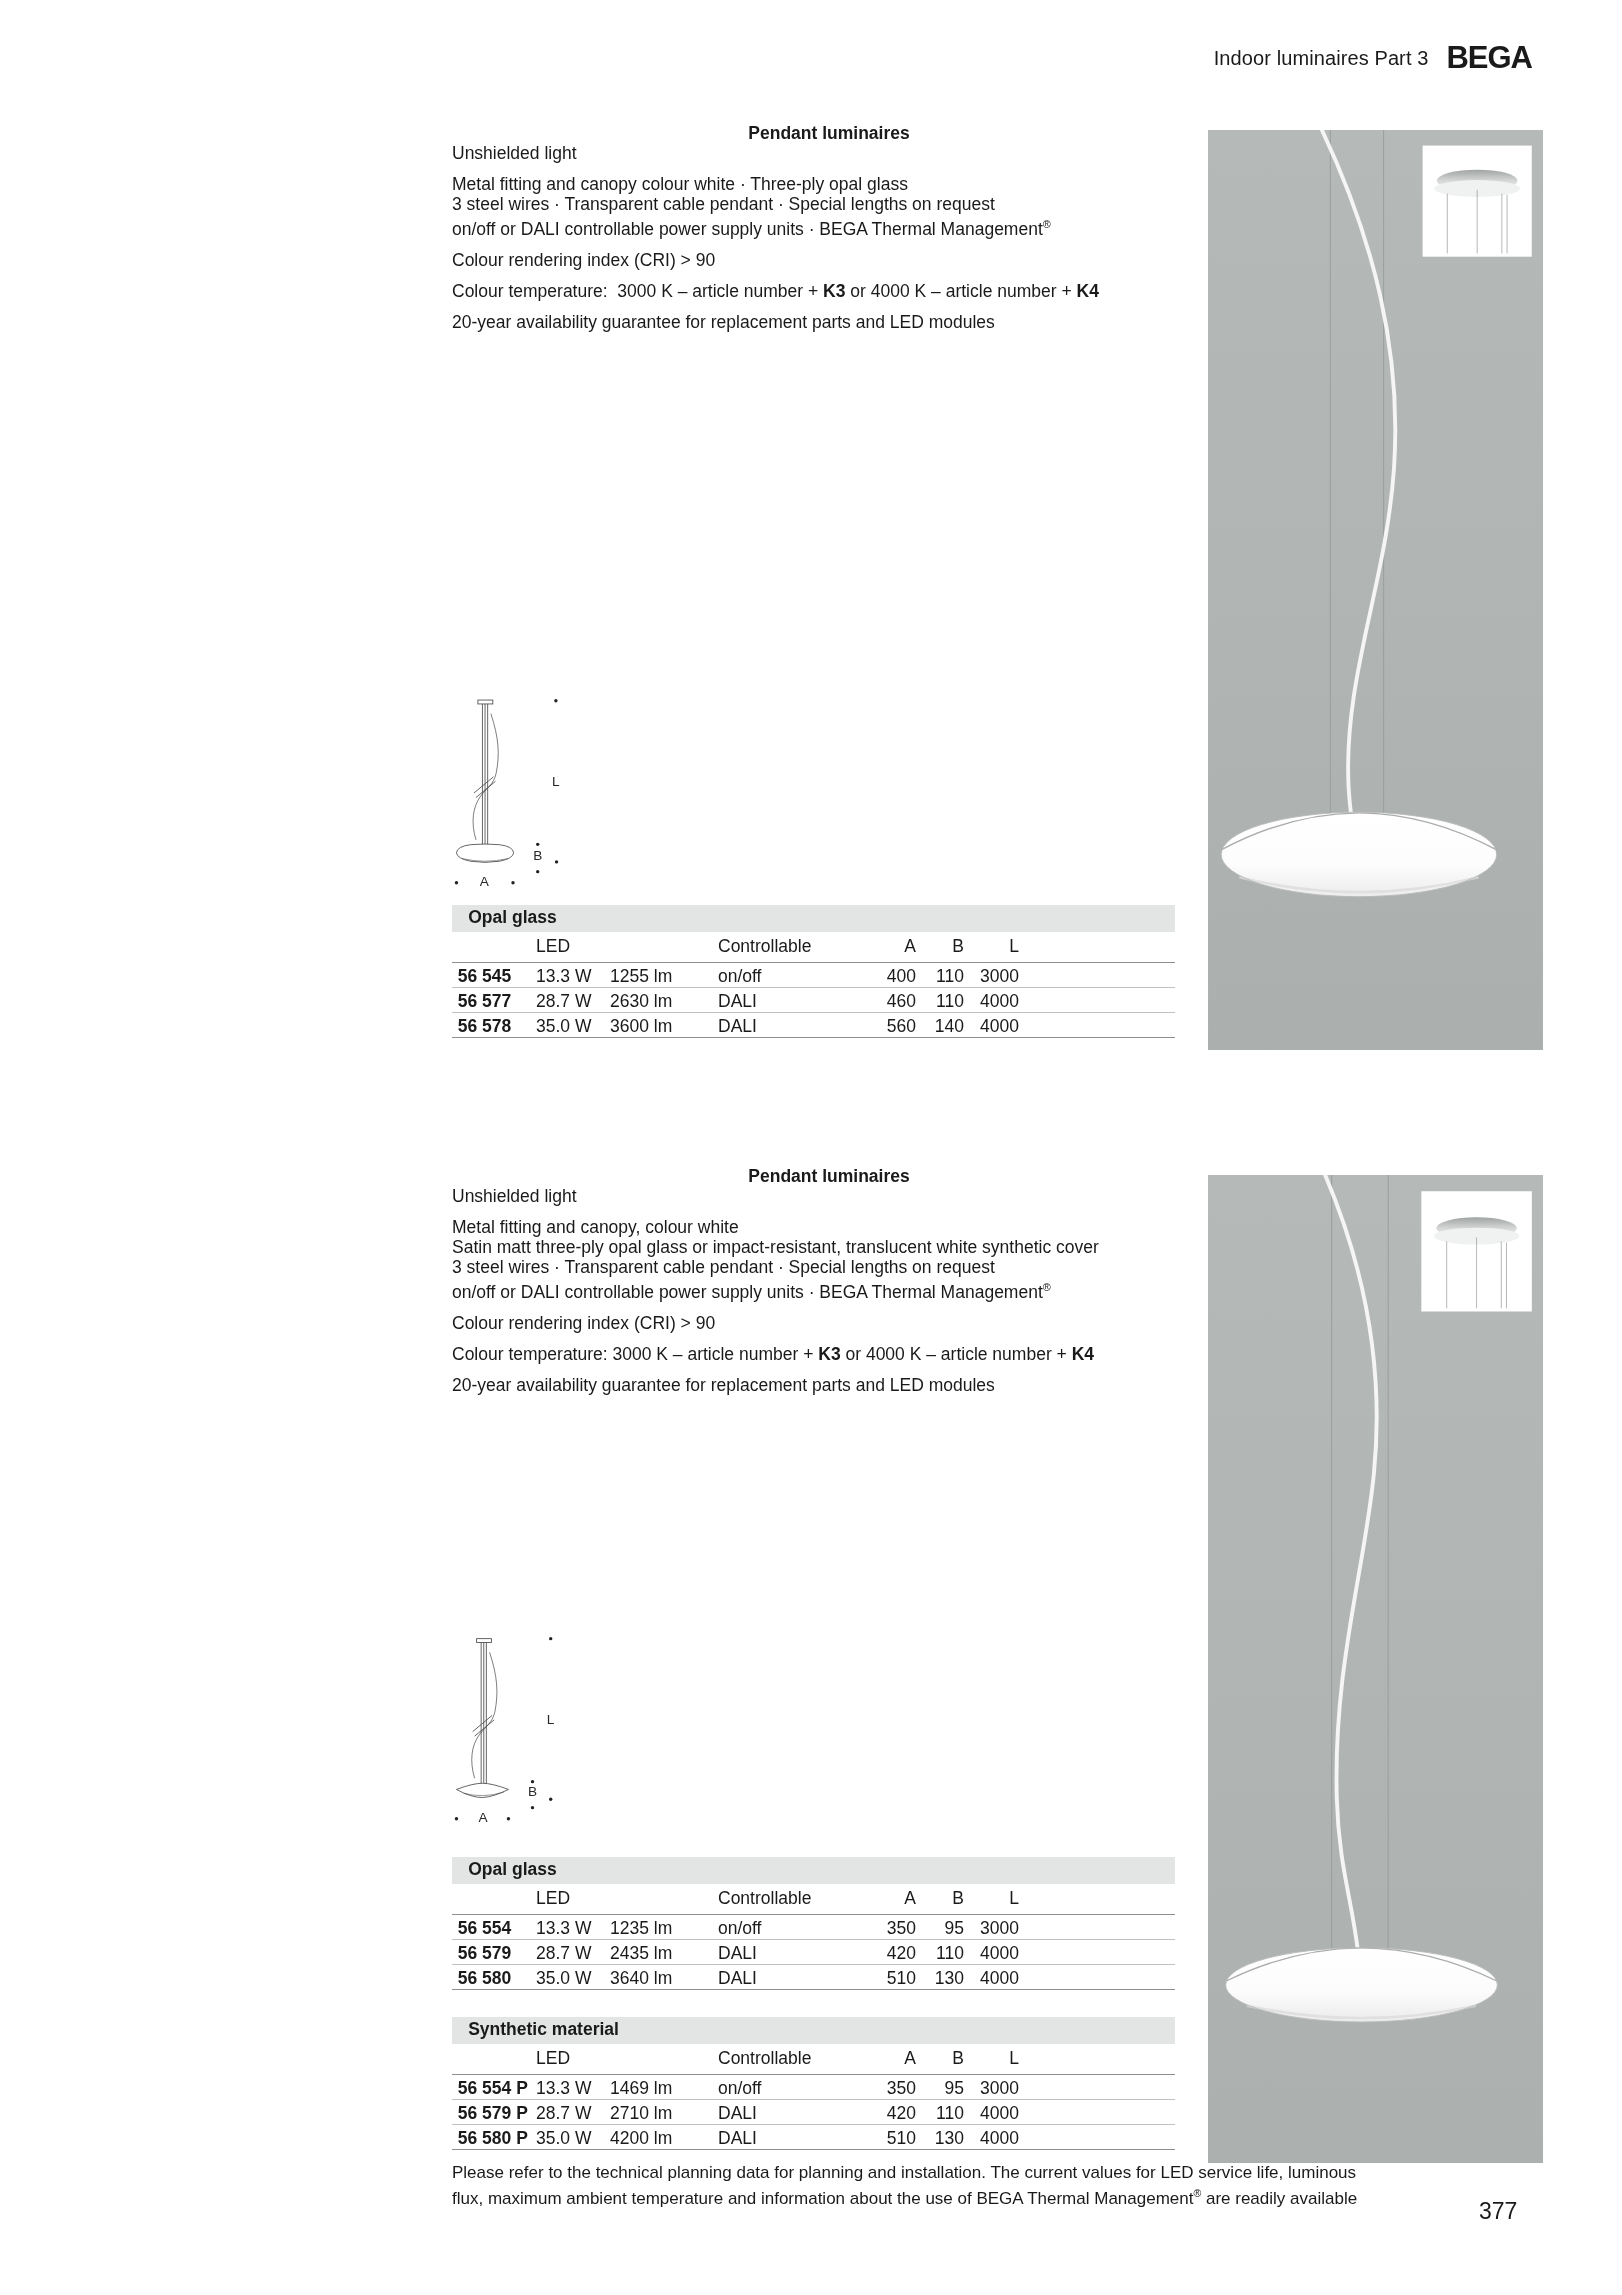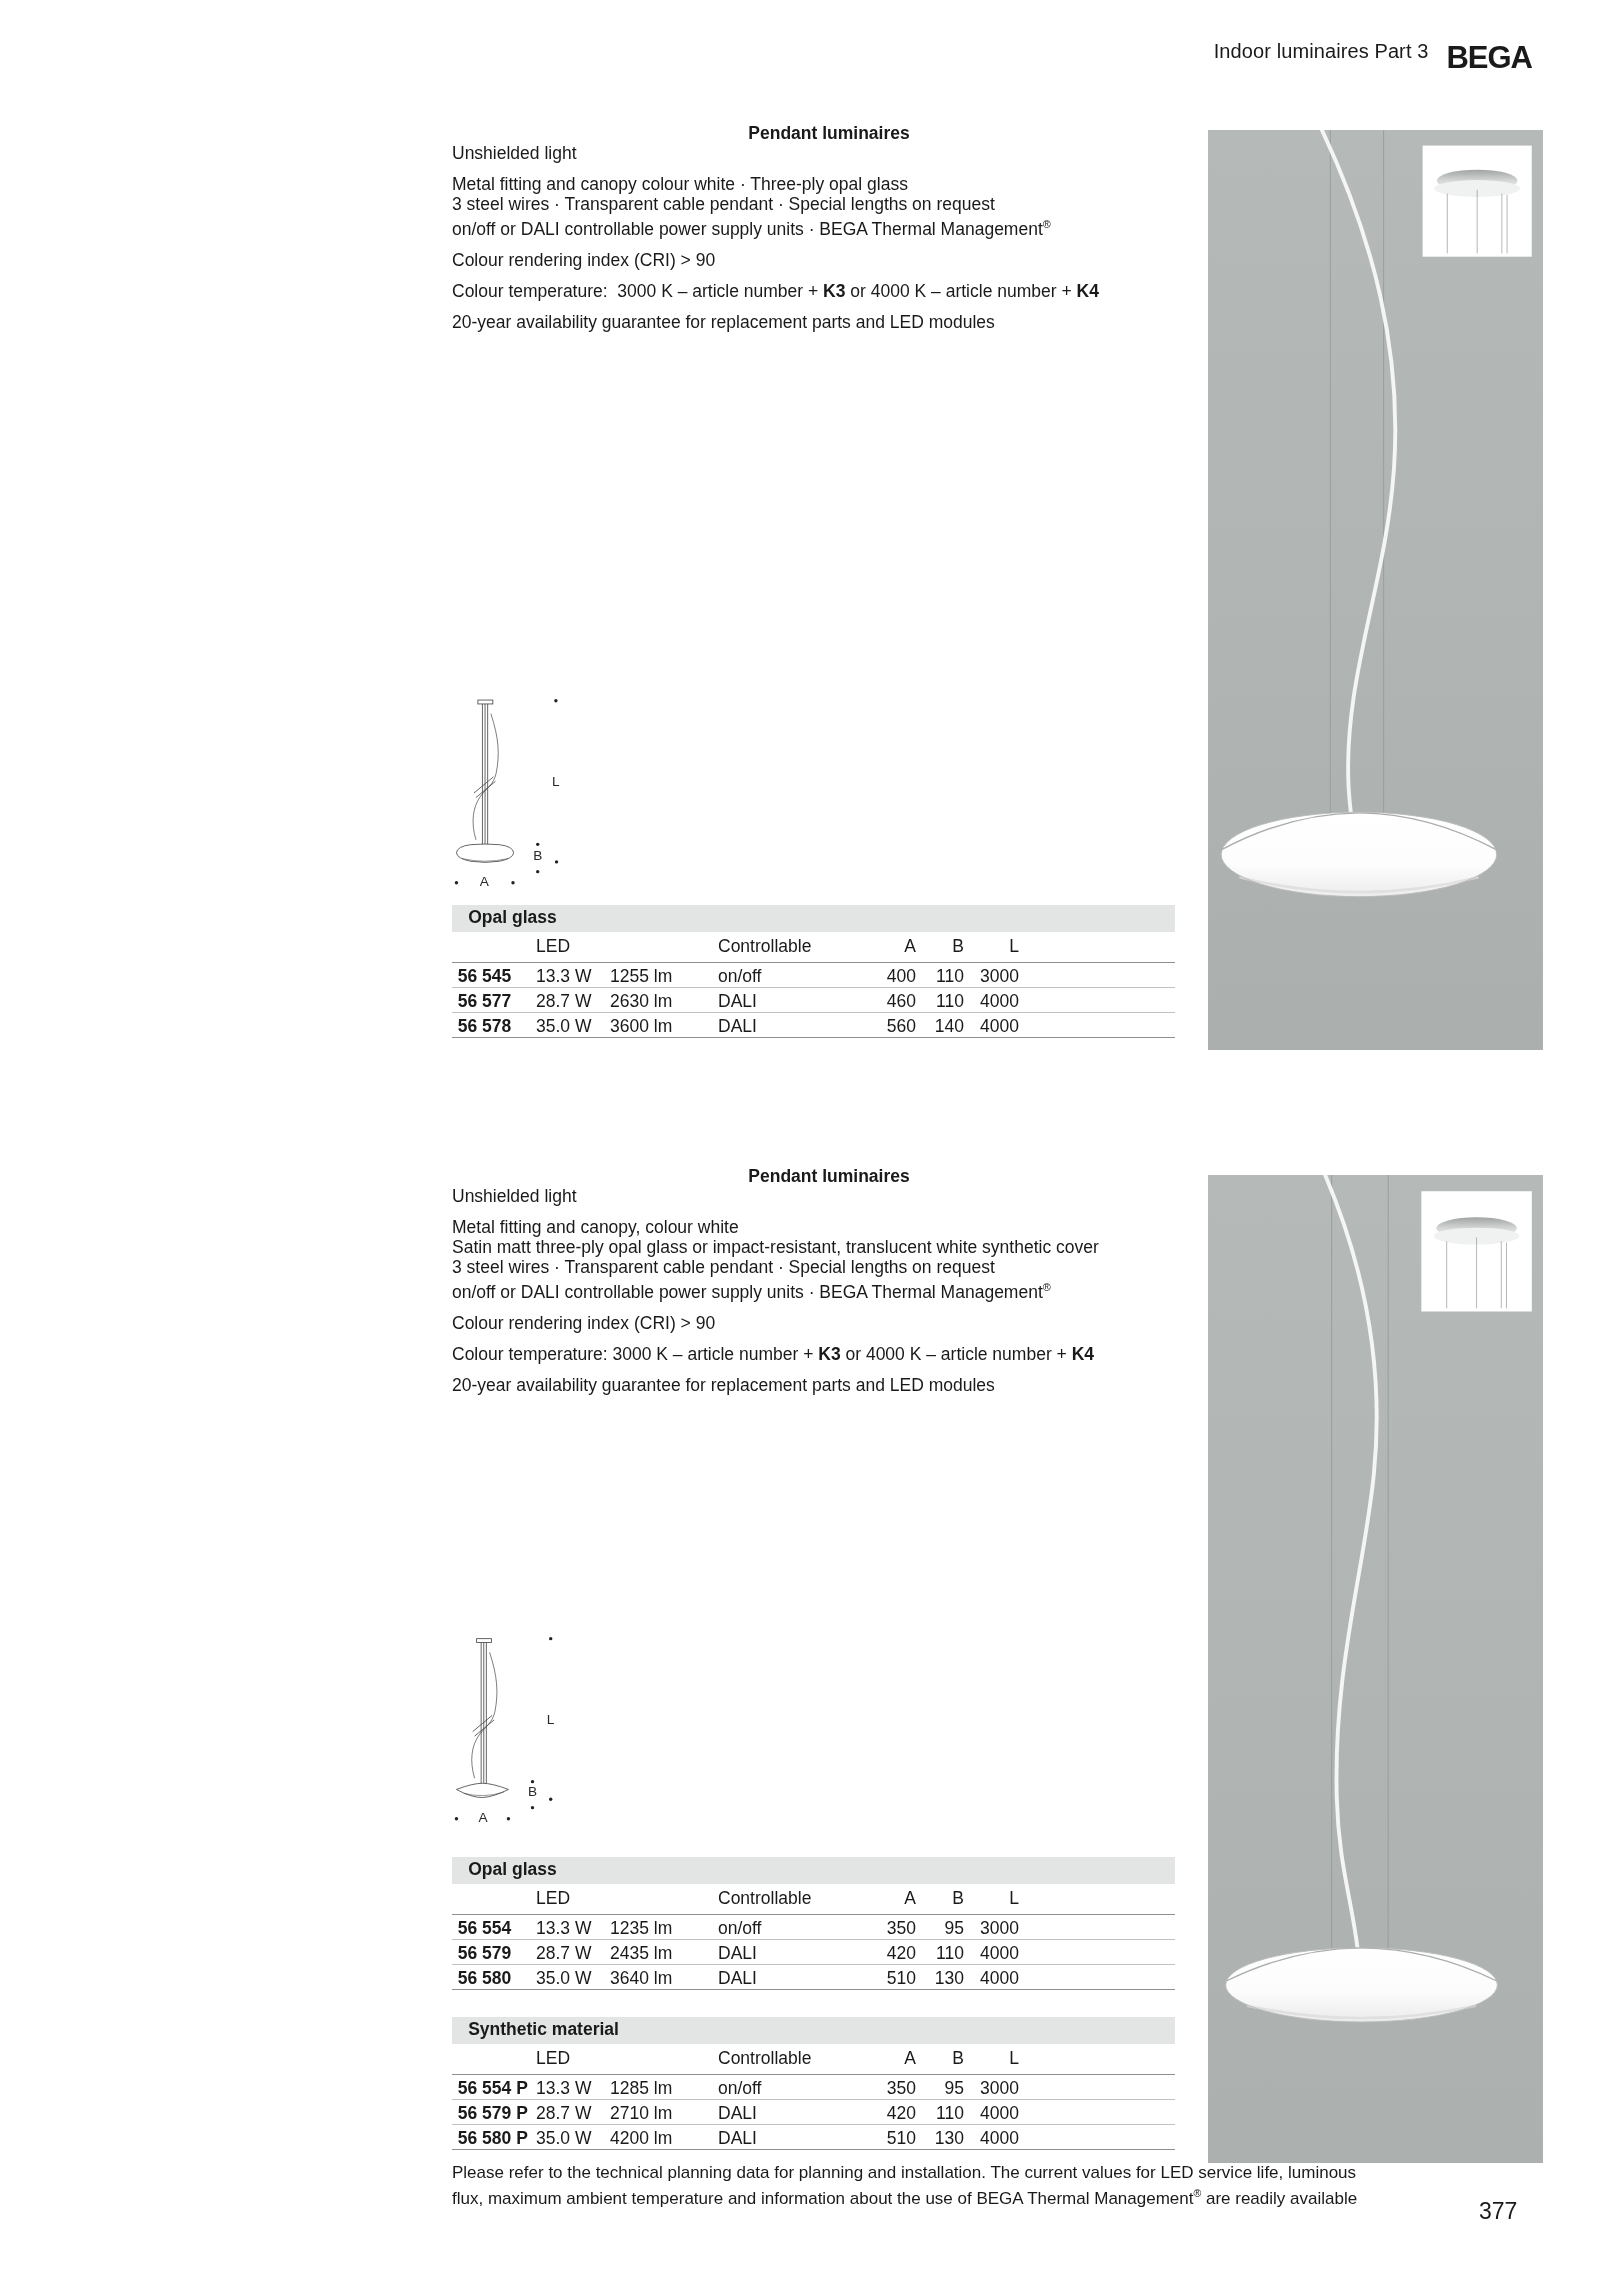--- a/index.html
+++ b/index.html
@@ -8,21 +8,21 @@
     --ruleD:#8f8f8f;
     --ruleL:#c2c2c2;
     --photo:#b2b6b5;
   }
   *{margin:0;padding:0;box-sizing:border-box;}
   html,body{background:#ffffff;}
   body{font-family:"Liberation Sans", sans-serif;color:var(--text);}
   .page{position:relative;width:1623px;height:2295px;background:#ffffff;overflow:hidden;}
 
   
-  .hdr{position:absolute;top:40px;right:91px;display:flex;align-items:flex-start;white-space:nowrap;}
+  .hdr{position:absolute;top:40px;right:91px;display:flex;align-items:center;white-space:nowrap;}
   .hdr-title{font-size:20px;letter-spacing:0.1px;}
   .hdr-brand{font-size:31px;font-weight:700;letter-spacing:-1px;margin-left:18px;}
 
   
   .tblock{position:absolute;left:452px;width:754px;font-size:17.5px;}
   .ln{line-height:20px;white-space:nowrap;}
   .b{font-weight:700;text-align:center;}
   .para{margin-top:11px;}
   sup{font-size:0.62em;}
 
@@ -326,21 +326,21 @@
     <div class="thead">
       <span class="c-watt">LED</span>
       <span class="c-ctrl">Controllable</span>
       <span class="c-a">A</span>
       <span class="c-b">B</span>
       <span class="c-l">L</span>
     </div>
     <div class="trow">
       <span class="c-art">56 554 P</span>
       <span class="c-watt">13.3 W</span>
-      <span class="c-lum">1285 lm</span>
+      <span class="c-lum">1469 lm</span>
       <span class="c-ctrl">on/off</span>
       <span class="c-a">350</span>
       <span class="c-b">95</span>
       <span class="c-l">3000</span>
     </div>
     <div class="trow">
       <span class="c-art">56 579 P</span>
       <span class="c-watt">28.7 W</span>
       <span class="c-lum">2710 lm</span>
       <span class="c-ctrl">DALI</span>

